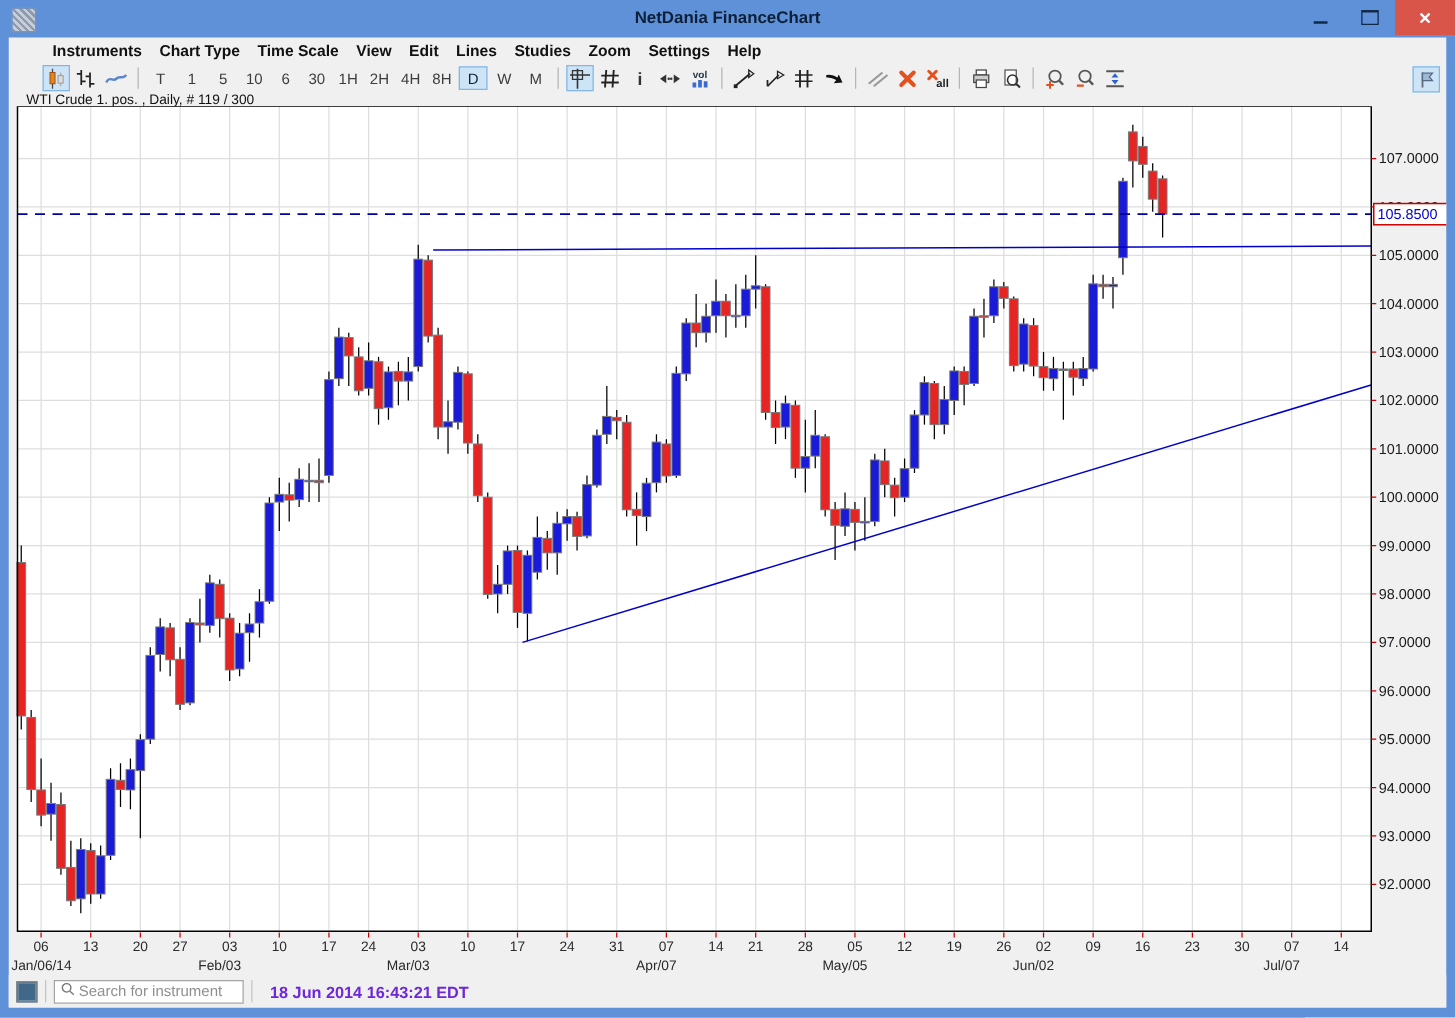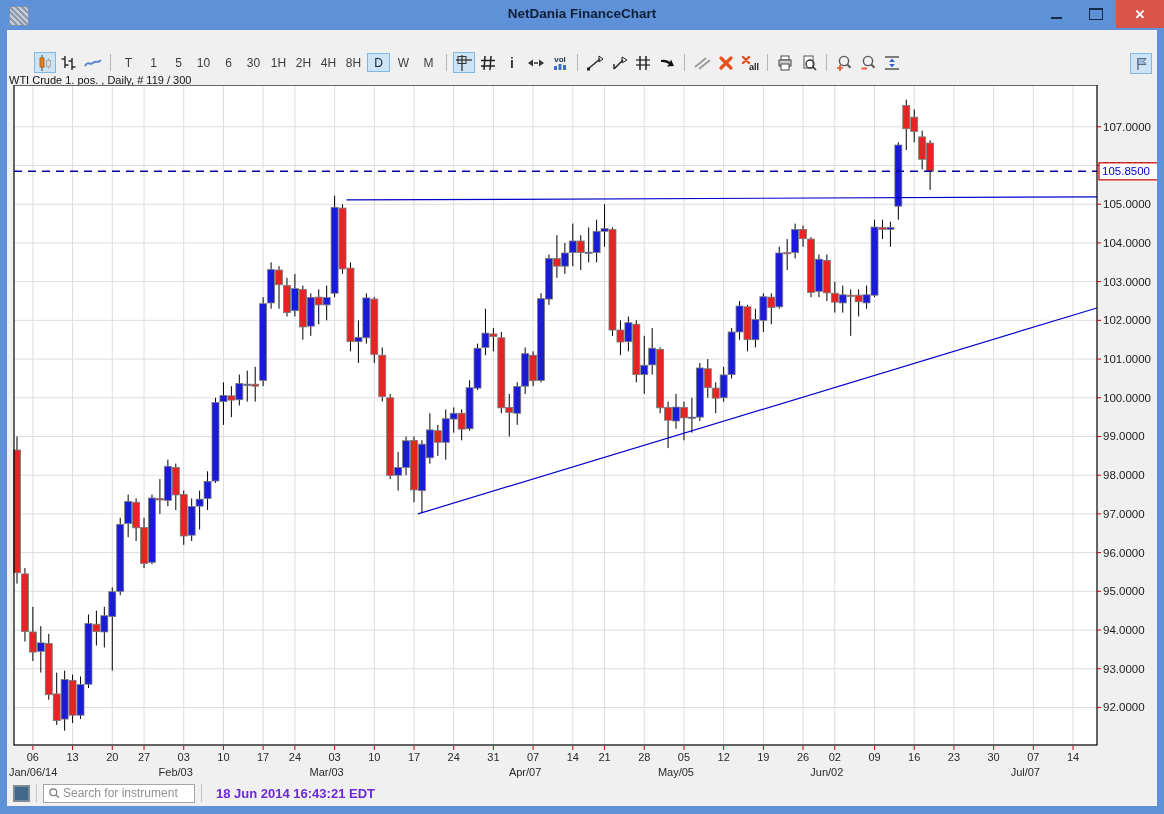--- a/index.html
+++ b/index.html
@@ -24,28 +24,28 @@
   
   .toolbar{position:absolute;left:0;top:21px;width:100%;height:23px;display:flex;align-items:center;padding-left:26px;box-sizing:border-box;}
   .tb-sep{width:1px;height:17px;background:#b5b5b5;margin:0 5px;}
   .tb-icon{width:20px;height:19px;display:flex;align-items:center;justify-content:center;margin:0 1px;border:1px solid transparent;}
   .tb-icon.sel{background:#cde3f6;border:1px solid #84b6e2;}
   .tb-tf{min-width:17px;padding:0 2px;height:17px;display:flex;align-items:center;justify-content:center;
      font-size:12px;color:#3c3c3c;margin:0 1px;border:1px solid transparent;}
   .tb-tf.sel{background:#cde3f6;border:1px solid #84b6e2;color:#123;}
   .tb-right{position:absolute;right:4px;top:2px;}
   
-  .chart-header{position:absolute;left:2px;top:44px;height:12px;font-size:11px;color:#111;white-space:nowrap;}
+  .chart-header{position:absolute;left:14px;top:44px;height:12px;font-size:11px;color:#111;white-space:nowrap;}
   
   #chart-svg{position:absolute;left:0;top:55px;}
   
   .statusbar{position:absolute;left:0;top:750px;width:100%;height:26px;background:#f0f0f0;display:flex;align-items:center;}
   .sb-square{width:15px;height:15px;background:#416789;border:1px solid #8a8a8a;box-shadow:inset 0 0 0 1px #6f8fa9;margin-left:6px;}
   .sb-sep{width:1px;height:18px;background:#c4c4c4;margin:0 6px;}
-  .search-box{display:flex;align-items:center;width:152px;height:19px;background:#fff;border:1px solid #a5a5a5;padding-left:4px;box-sizing:border-box;}
+  .search-box{display:flex;width:152px;height:19px;background:#fff;border:1px solid #a5a5a5;padding-left:4px;box-sizing:border-box;}
   .search-box input{border:none;outline:none;flex:1;font-size:12px;font-family:"Liberation Sans",sans-serif;color:#444;background:transparent;min-width:0;}
   .search-box input::placeholder{color:#8f8f8f;}
   .sb-time{font-size:13px;font-weight:bold;color:#6d28d9;margin-left:8px;white-space:nowrap;}
   svg text{font-family:"Liberation Sans",sans-serif;}
 </style>
 </head>
 <body>
 
 <div class="window">
 
@@ -59,20 +59,32 @@
       <div class="win-btn max">
           <span></span>
         </div>
       <div class="win-btn close">
           <span>✕</span>
         </div>
     </div>
   </div>
 
   <div class="content">
+    <div class="menubar" id="menu-bar">
+        <span class="menu-item">Instruments</span>
+        <span class="menu-item">Chart Type</span>
+        <span class="menu-item">Time Scale</span>
+        <span class="menu-item">View</span>
+        <span class="menu-item">Edit</span>
+        <span class="menu-item">Lines</span>
+        <span class="menu-item">Studies</span>
+        <span class="menu-item">Zoom</span>
+        <span class="menu-item">Settings</span>
+        <span class="menu-item">Help</span>
+      </div>
     <div class="toolbar" id="toolbar">
         <div class="tb-icon sel">
           <svg width="18" height="18" viewBox="0 0 18 18">
             <line x1="6" y1="1" x2="6" y2="17" stroke="#444"></line>
             <rect x="4" y="4" width="4" height="9" fill="#e8821e" stroke="#995511" stroke-width="0.8"></rect>
             <line x1="12.5" y1="4" x2="12.5" y2="15" stroke="#aaa"></line>
             <rect x="10.5" y="6.5" width="4" height="6" fill="#ddd" stroke="#999" stroke-width="0.8"></rect>
           </svg>
         </div>
         <div class="tb-icon">

